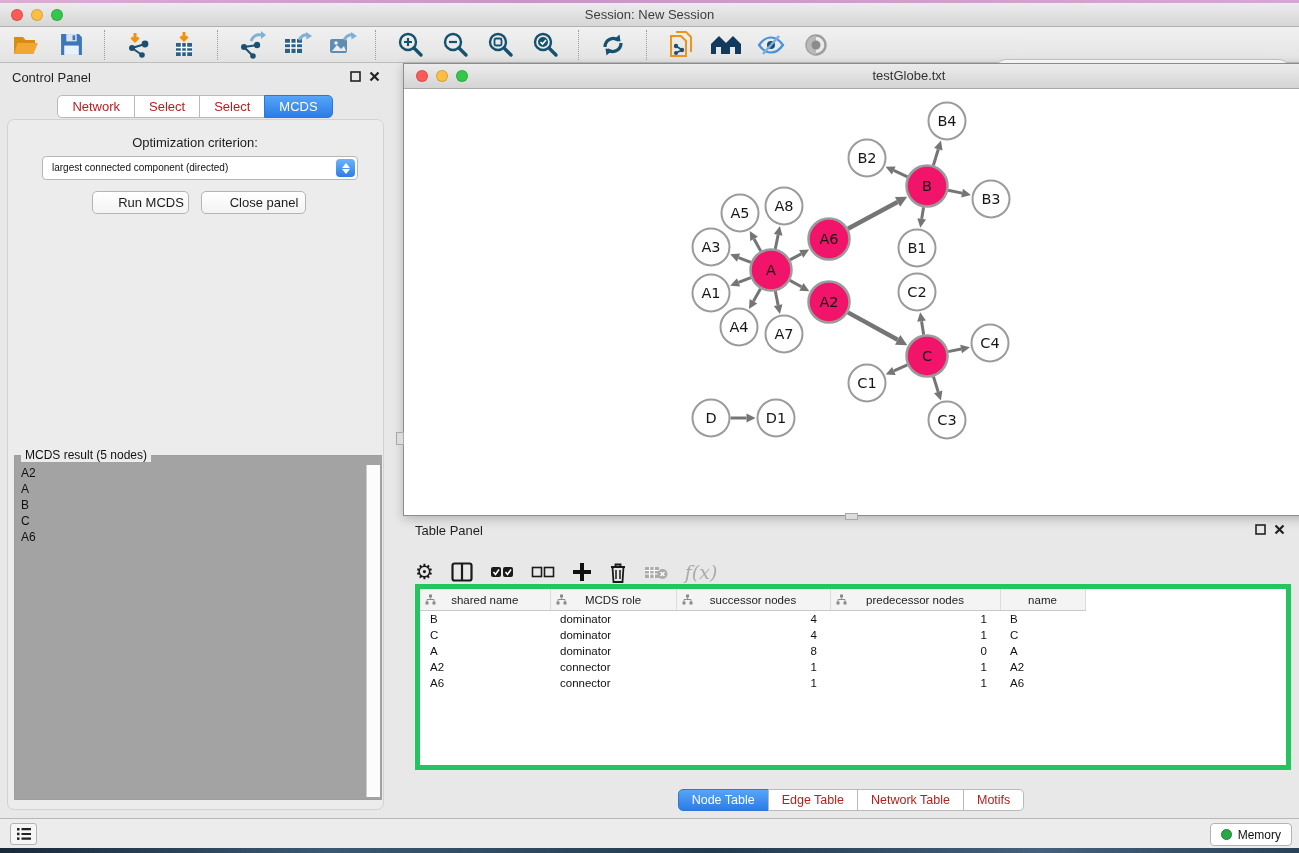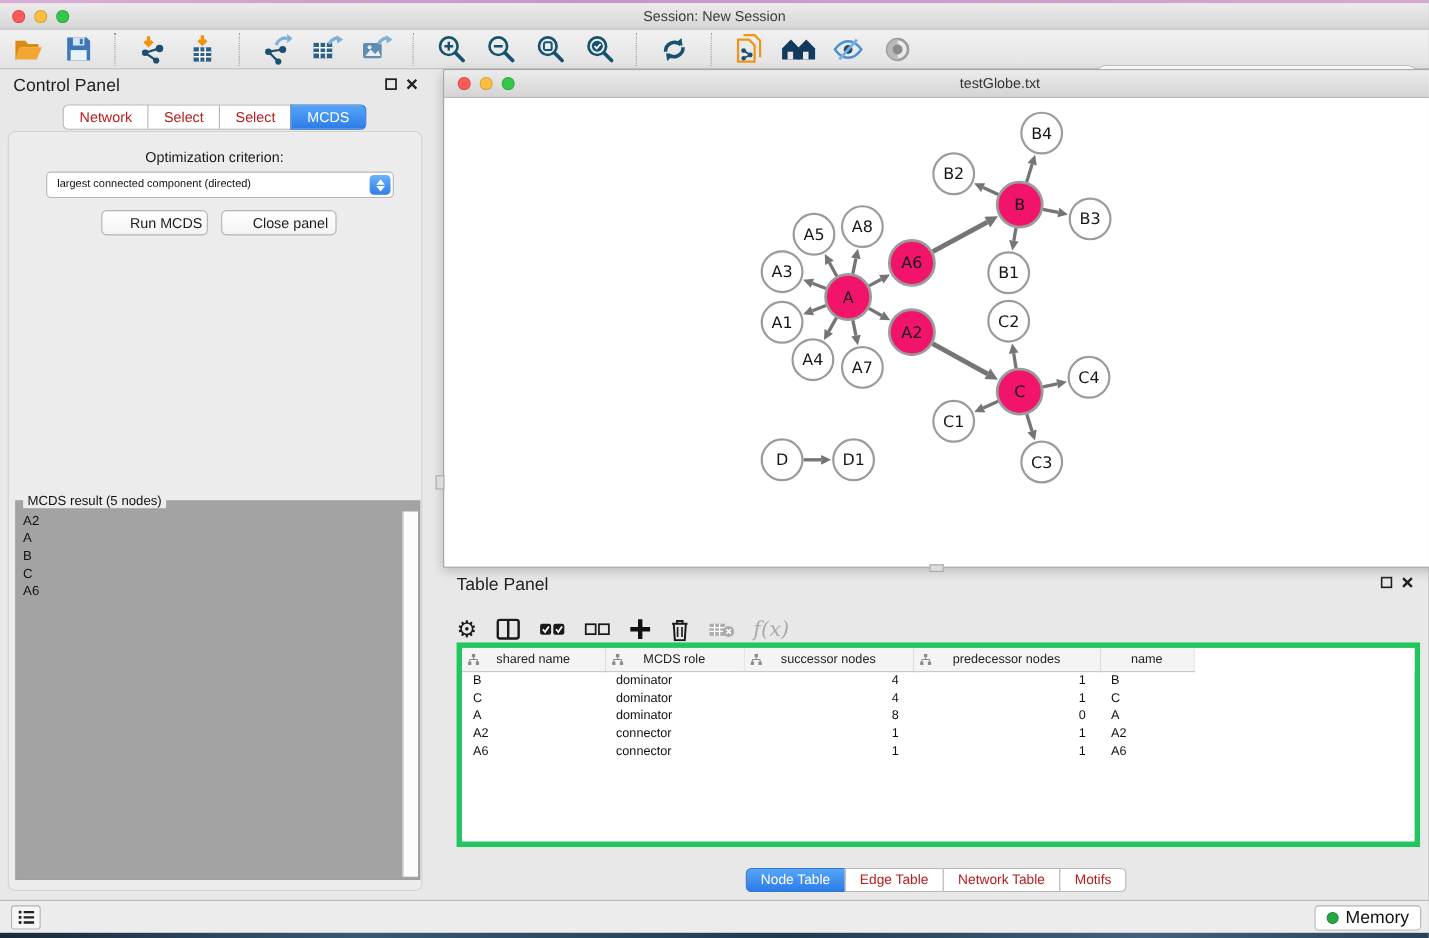--- a/index.html
+++ b/index.html
@@ -13,21 +13,21 @@
   .light{width:12px;height:12px;border-radius:50%;border:0.5px solid rgba(0,0,0,.15);box-sizing:border-box;}
   .l-red{background:#fc5b57}.l-yel{background:#fdbe41}.l-grn{background:#34c84a}
   .toolbar{position:absolute;left:0;top:27px;width:100%;height:36px;background:linear-gradient(#f1f1f1,#e3e3e3);border-bottom:1px solid #bdbdbd;display:flex;align-items:center;padding-left:10px;box-sizing:border-box;gap:13px;}
   .tb-sep{width:1px;height:30px;border-left:1px dotted #9b9b9b;margin:0 4px;}
   .tb-ic{width:32px;height:32px;display:flex;align-items:center;justify-content:center;flex:0 0 auto;}
   .search-wrap{position:absolute;right:9px;top:32px;width:295px;height:22px;}
   .search-wrap input{width:100%;height:100%;box-sizing:border-box;border:1px solid #c2c2c2;border-radius:12px;background:#fff;padding:0 8px 0 26px;font-size:12px;outline:none;font-family:"Liberation Sans",sans-serif;}
   .search-ic{position:absolute;left:8px;top:4px;}
   
   .cp-header{position:absolute;left:0;top:66px;width:390px;height:24px;}
-  .panel-title{position:absolute;left:12px;top:4px;font-size:16px;color:#1f1f1f;}
+  .panel-title{position:absolute;left:12px;top:4px;font-size:13px;color:#1f1f1f;}
   .win-btns{position:absolute;top:5px;display:flex;gap:8px;}
   .cp-header .win-btns{right:10px;}
   .cp-tabs{position:absolute;left:0;top:95px;width:390px;display:flex;justify-content:center;}
   .tabgroup{display:flex;}
   .tab{border:1px solid #b9b9b9;background:#fff;font-size:13px;padding:3px 14px;margin-left:-1px;color:#b91c1c;}
   .tab:first-child{border-radius:5px 0 0 5px;margin-left:0;}
   .tab:last-child{border-radius:0 5px 5px 0;}
   .tab.active{background:linear-gradient(#56a5f7,#2c7ce9);border-color:#2f77d4;color:#fff;}
   .cp-body{position:absolute;left:7px;top:119px;width:377px;height:691px;background:#ececec;border:1px solid #d2d2d2;border-radius:7px;box-sizing:border-box;}
   .opt-label{position:absolute;left:0;top:135px;width:390px;text-align:center;font-size:13px;color:#1b1b1b;}
@@ -67,21 +67,21 @@
   table.node-table th{height:21px;background:#f4f4f4;border-right:1px solid #dcdcdc;border-bottom:1px solid #c9c9c9;font-weight:normal;text-align:center;position:relative;padding:0;color:#222;}
   table.node-table th.filler{background:#fff;border-right:none;border-bottom:none;}
   table.node-table th .tree-ic{position:absolute;left:5px;top:5px;}
   table.node-table td{height:16px;padding:0 0 0 10px;white-space:nowrap;overflow:hidden;}
   table.node-table td.num{text-align:right;padding:0 13px 0 0;}
   .tp-tabs{position:absolute;left:0;top:270px;width:100%;display:flex;justify-content:center;}
   .tp-tabs .tab{font-size:12.5px;padding:3px 13px;}
   
   .statusbar{position:absolute;left:0;top:818px;width:100%;height:30px;background:#ececec;border-top:1px solid #b8b8b8;}
   .list-btn{position:absolute;left:10px;top:4px;width:27px;height:22px;background:#f6f6f6;border:1px solid #b4b4b4;border-radius:3px;display:flex;align-items:center;justify-content:center;box-sizing:border-box;}
-  .mem-btn{position:absolute;right:7px;top:4px;height:23px;background:#fff;border:1px solid #b4b4b4;border-radius:4px;display:flex;align-items:center;gap:6px;padding:0 10px;font-size:16px;color:#111;box-sizing:border-box;}
+  .mem-btn{position:absolute;right:7px;top:4px;height:23px;background:#fff;border:1px solid #b4b4b4;border-radius:4px;display:flex;align-items:center;gap:6px;padding:0 10px;font-size:12px;color:#111;box-sizing:border-box;}
   .mem-dot{width:11px;height:11px;border-radius:50%;background:#28a745;border:1px solid #1d8436;box-sizing:border-box;}
   .desktop-bottom{position:absolute;left:0;top:848px;width:100%;height:5px;background:linear-gradient(90deg,#18293a,#3a5872 25%,#223a4e 55%,#44607c 80%,#2a4257);}
 </style>
 </head>
 <body>
 
 <div class="screen">
   <div class="desktop-top"></div>
 
   <div class="titlebar">

